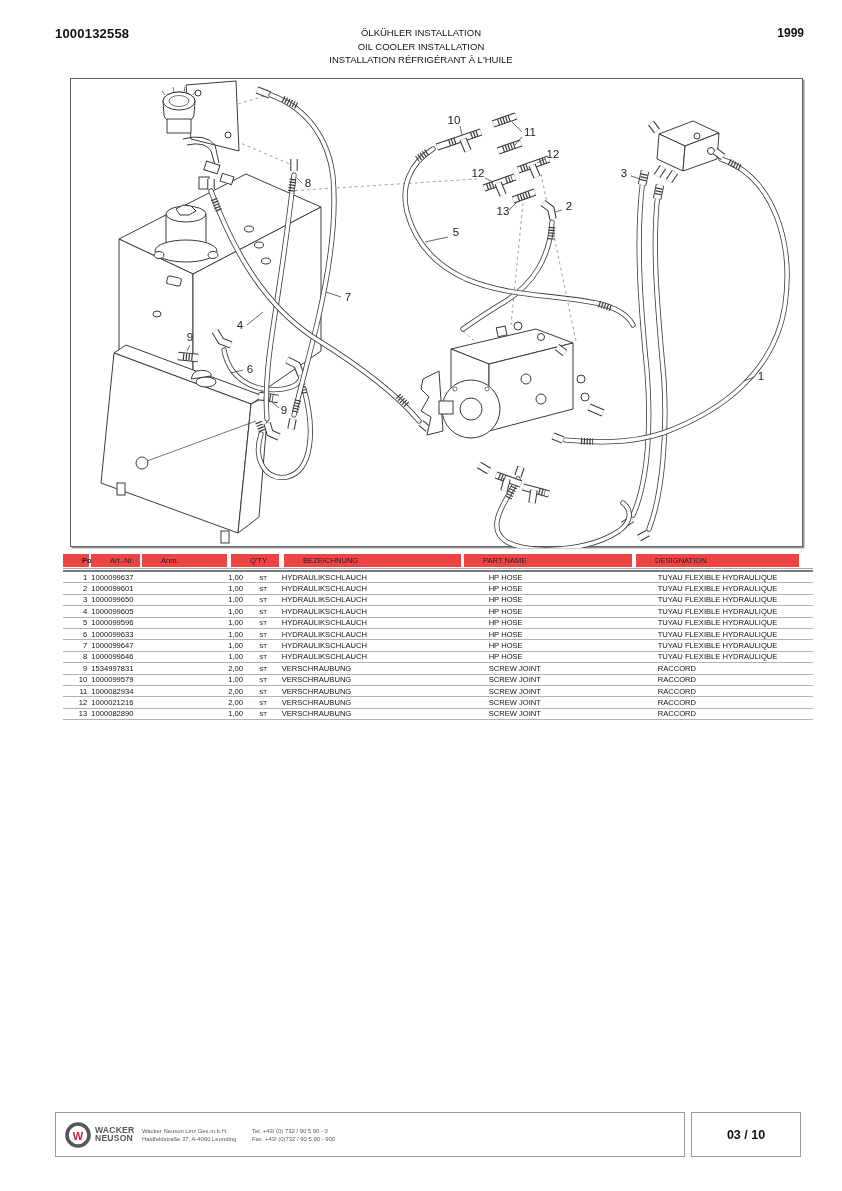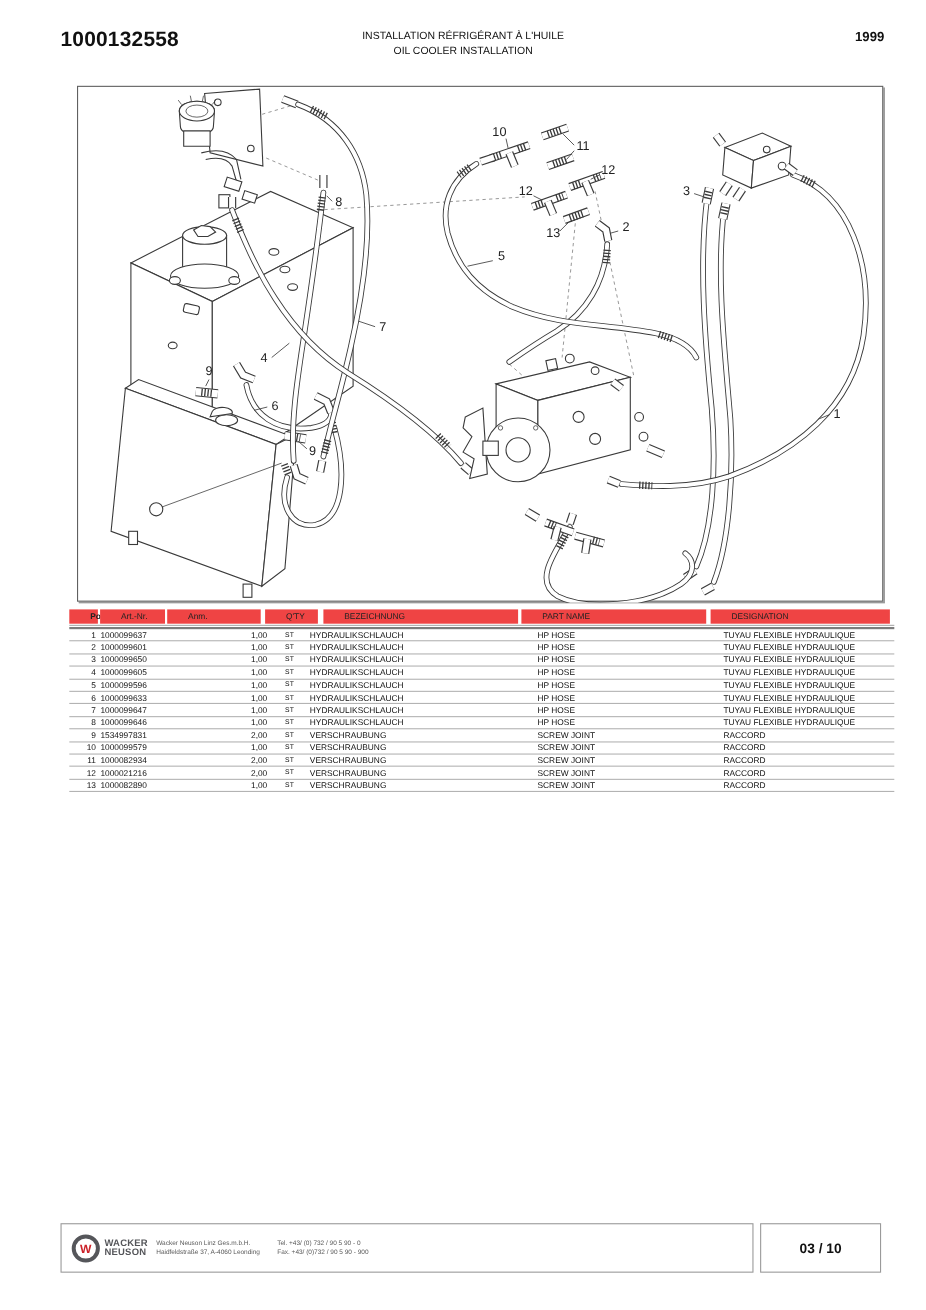--- a/index.html
+++ b/index.html
@@ -1,21 +1,21 @@
 <!DOCTYPE html>
 <html><head>
 <meta charset="utf-8">
 <style>
   * { margin:0; padding:0; box-sizing:border-box; }
   html,body { width:842px; height:1191px; background:#fff; overflow:hidden;
               font-family:"Liberation Sans", sans-serif; color:#111; }
   .abs { position:absolute; }
 
   
-  #doc-number { left:55px; top:26px; font-size:19px; font-weight:bold; letter-spacing:.2px; }
+  #doc-number { left:55px; top:26px; font-size:13px; font-weight:bold; letter-spacing:.2px; }
   #title-block { left:0; top:26px; width:842px; text-align:center; font-size:9.5px; line-height:13.5px; }
   #year { right:38px; top:26px; font-size:12px; font-weight:bold; }
 
   
   #diagram-frame { left:70px; top:78px; width:733px; height:469px;
                    border:1px solid #606060; box-shadow:1.5px 1.5px 0 #9a9a9a; background:#fff; }
   svg text.callout { font-family:"Liberation Sans",sans-serif; font-size:11.5px; fill:#222; }
   .ln   { stroke:#3a3a3a; stroke-width:1; fill:none; }
   .lnt  { stroke:#3a3a3a; stroke-width:.7; fill:none; }
   .fw   { fill:#fff; stroke:#3a3a3a; stroke-width:1; }
@@ -27,21 +27,21 @@
   .knurl{ stroke:#3a3a3a; stroke-width:6.6; fill:none; stroke-dasharray:1.2,1.6; }
   .fitO { stroke:#3a3a3a; stroke-width:7.5; fill:none; stroke-linecap:butt; }
   .fitI { stroke:#fff; stroke-width:5.4; fill:none; stroke-linecap:butt; }
   .leader { stroke:#444; stroke-width:.8; }
 
   
   #parts-table { left:63px; top:554px; width:750px; font-size:7.6px; }
   .t-head { display:flex; height:13px; align-items:stretch; }
   .t-head .hc { background:#ef4444; color:#222; display:flex; align-items:center; padding-left:19px; }
   .hc.b { font-weight:bold; }
-  .w-pos{width:26px;} .g2{width:2px;} .w-art{width:59px;text-align:right;} .w-anm{width:85px;} .g4{width:4px;}
+  .w-pos{width:26px;} .g2{width:2px;} .w-art{width:49px;text-align:right;} .w-anm{width:85px;} .g4{width:4px;}
   .w-qty{width:48px;} .g5{width:5px;} .w-bez{width:177px;} .g3{width:3px;} .w-part{width:168px;} .w-des{width:163px;}
   .t-rule { border-top:1px solid #aaa; border-bottom:2.5px solid #7c7c7c; height:4px; margin-top:1px; }
   .t-row { display:flex; height:11.4px; align-items:center; border-bottom:1px solid #b3b3b3; }
   .t-row .pos { width:26px; text-align:right; padding-right:1px; }
   .t-row .art { width:59px; padding-left:3px; }
   .t-row .anm { width:85px; }
   .t-row .qty { width:52px; display:flex; }
   .t-row .qty .qv { width:28px; }
   .t-row .qty .qu { font-size:6.2px; margin-left:3px; padding-top:1px; }
   .t-row .bez { width:175px; padding-left:3px; }
@@ -57,22 +57,23 @@
                 color:#55565a; letter-spacing:.2px; }
   .foot-txt   { font-size:5.9px; line-height:7.5px; color:#5a5a5a; }
   #company-block { left:86px; top:15px; }
   #tel-block  { left:196px; top:15px; }
 </style>
 </head>
 <body>
 
 <div class="abs" id="doc-number">1000132558</div>
 <div class="abs" id="title-block">
+  <div>ÖLKÜHLER INSTALLATION</div>
+  <div>OIL COOLER INSTALLATION</div>
   <div>INSTALLATION RÉFRIGÉRANT À L'HUILE</div>
-  <div>OIL COOLER INSTALLATION</div>
 </div>
 <div class="abs" id="year">1999</div>
 
 <div class="abs" id="diagram-frame">
 <svg width="733" height="469" viewBox="0 0 733 469">
 
   <g>
     <line class="dash" x1="150" y1="30" x2="194" y2="17"></line>
     <line class="dash" x1="160" y1="60" x2="221" y2="86"></line>
     <line class="dash" x1="170" y1="115" x2="406" y2="100"></line>

